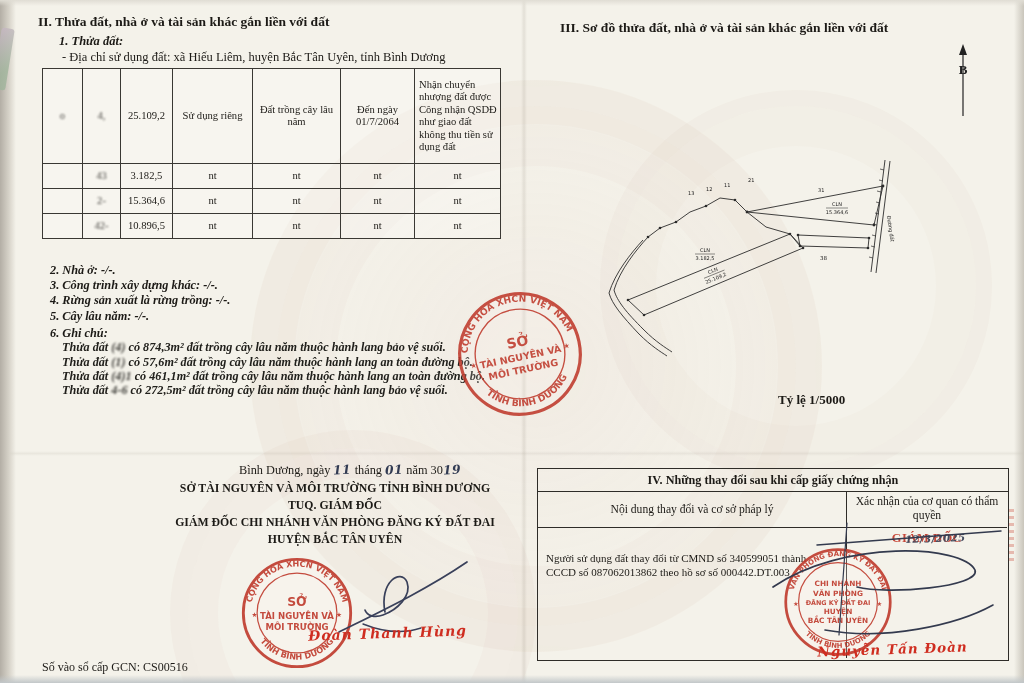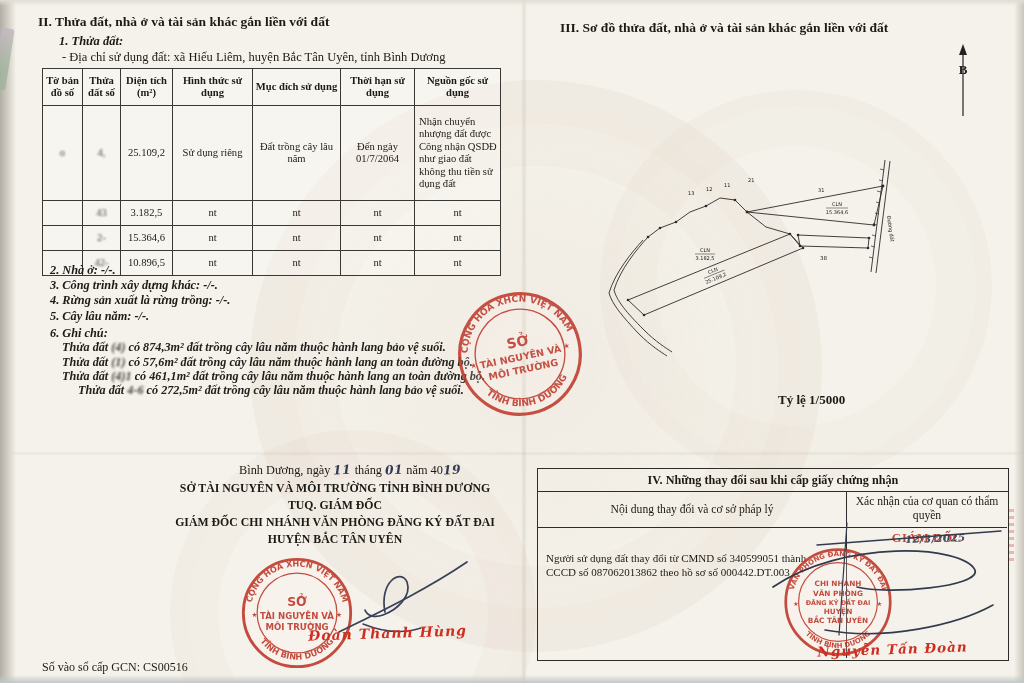--- a/index.html
+++ b/index.html
@@ -68,29 +68,20 @@
     <colgroup>
         <col style="width:40px">
         <col style="width:38px">
         <col style="width:52px">
         <col style="width:80px">
         <col style="width:88px">
         <col style="width:74px">
         <col style="width:86px">
       </colgroup>
     <tbody>
-        <tr>
-      <th style="height:34px">Tờ bản đồ số</th>
-      <th>Thửa đất số</th>
-      <th>Diện tích (m²)</th>
-      <th>Hình thức sử dụng</th>
-      <th>Mục đích sử dụng</th>
-      <th>Thời hạn sử dụng</th>
-      <th>Nguồn gốc sử dụng</th>
-    </tr>
     <tr>
       <td style="height:92px"><span class="rd">o</span></td>
       <td><span class="rd">4,</span></td>
       <td>25.109,2</td>
       <td>Sử dụng riêng</td>
       <td>Đất trồng cây lâu năm</td>
       <td>Đến ngày 01/7/2064</td>
       <td class="origin">Nhận chuyển nhượng đất được Công nhận QSDĐ như giao đất không thu tiền sử dụng đất</td>
     </tr>
     <tr>
@@ -125,24 +116,24 @@
 
   <div class="abs item" style="left:50px;top:263px;">2. Nhà ở:  -/-.</div>
   <div class="abs item" style="left:50px;top:278px;">3. Công trình xây dựng khác: -/-.</div>
   <div class="abs item" style="left:50px;top:293px;">4. Rừng sản xuất là rừng trồng: -/-.</div>
   <div class="abs item" style="left:50px;top:309px;">5. Cây lâu năm:  -/-.</div>
   <div class="abs item" style="left:50px;top:326px;">6. Ghi chú:</div>
 
   <div class="abs note" style="left:62px;top:340px;"><span>Thửa đất </span><span class="rd">(4)</span><span> có 874,3m² đất trồng cây lâu năm thuộc hành lang bảo vệ suối.</span></div>
   <div class="abs note" style="left:62px;top:355px;"><span>Thửa đất </span><span class="rd">(1)</span><span> có 57,6m² đất trồng cây lâu năm thuộc hành lang an toàn đường bộ.</span></div>
   <div class="abs note" style="left:62px;top:369px;"><span>Thửa đất </span><span class="rd">(4)1</span><span> có 461,1m² đất trồng cây lâu năm thuộc hành lang an toàn đường bộ.</span></div>
-  <div class="abs note" style="left:62px;top:383px;margin-left:16px;"><span>Thửa đất </span><span class="rd">4-6</span><span> có 272,5m² đất trồng cây lâu năm thuộc hành lang bảo vệ suối.</span></div>
+  <div class="abs note" style="left:62px;top:383px;"><span>Thửa đất </span><span class="rd">4-6</span><span> có 272,5m² đất trồng cây lâu năm thuộc hành lang bảo vệ suối.</span></div>
 
   <div class="abs" style="left:185px;top:462px;width:330px;text-align:center;font-size:12.3px;">
-    <span>Bình Dương, ngày</span>&nbsp;<span class="hand">11</span>&nbsp;<span>tháng</span>&nbsp;<span class="hand">01</span>&nbsp;<span>năm 40</span><span class="hand">19</span>
+    <span>Bình Dương, ngày</span>&nbsp;<span class="hand">11</span>&nbsp;<span>tháng</span>&nbsp;<span class="hand">01</span>&nbsp;<span>năm 30</span><span class="hand">19</span>
   </div>
   <div class="abs org" style="left:120px;top:481px;">SỞ TÀI NGUYÊN VÀ MÔI TRƯỜNG TỈNH BÌNH DƯƠNG</div>
   <div class="abs org" style="left:120px;top:498px;">TUQ. GIÁM ĐỐC</div>
   <div class="abs org" style="left:120px;top:515px;">GIÁM ĐỐC CHI NHÁNH VĂN PHÒNG ĐĂNG KÝ ĐẤT ĐAI</div>
   <div class="abs org" style="left:120px;top:532px;">HUYỆN BẮC TÂN UYÊN</div>
 
   <svg class="abs" style="left:240px;top:556px;opacity:.9;" width="114" height="114" viewBox="0 0 120 120">
     <defs>
       <path id="a1t" d="M 11,60 A 49,49 0 1 1 109,60"></path>
       <path id="a1b" d="M 11,60 A 49,49 0 0 0 109,60"></path>

